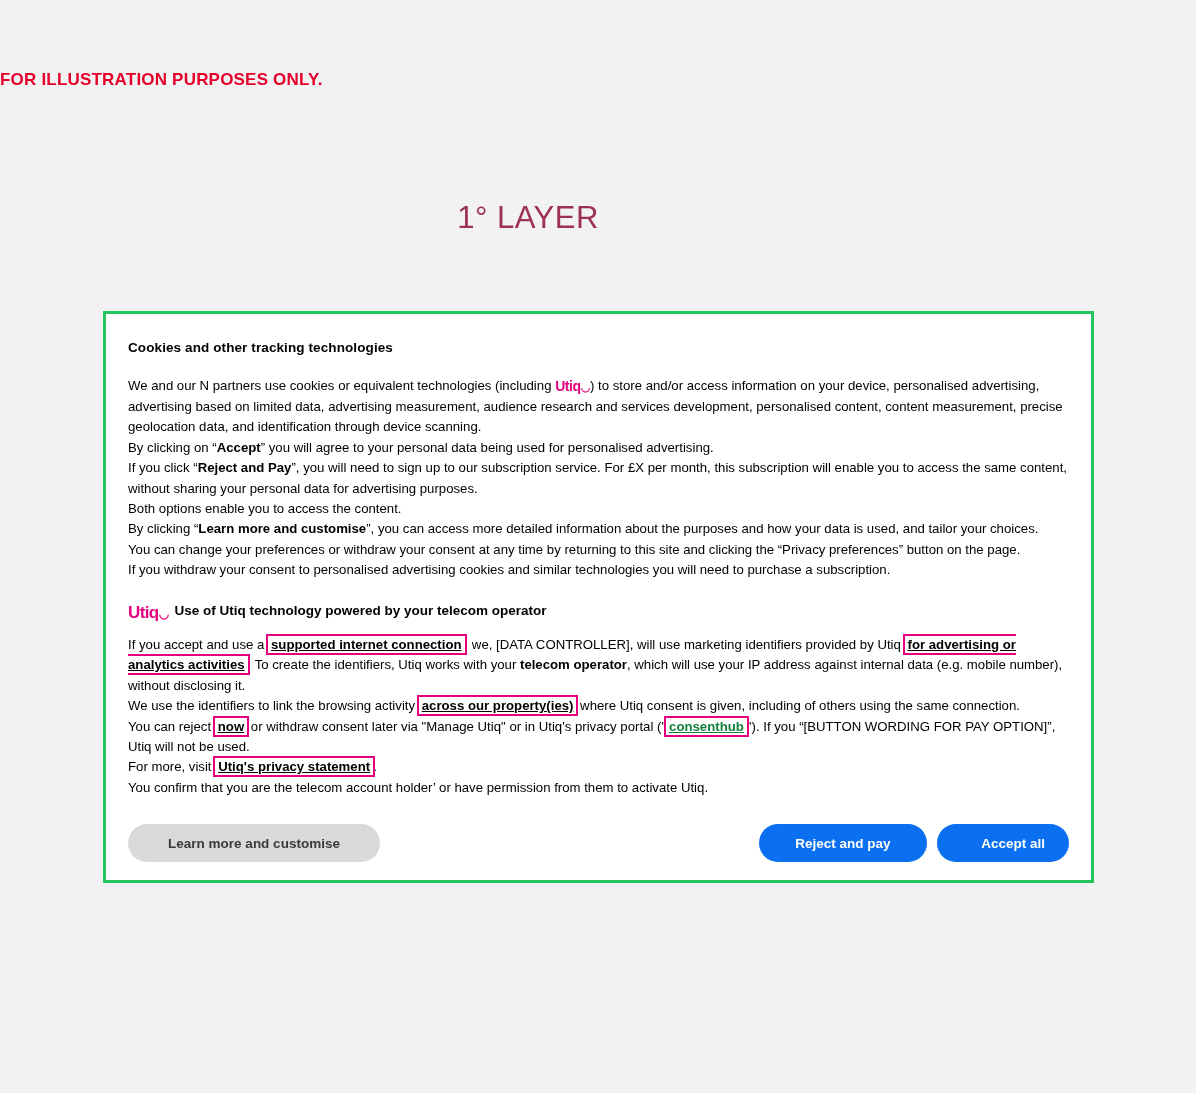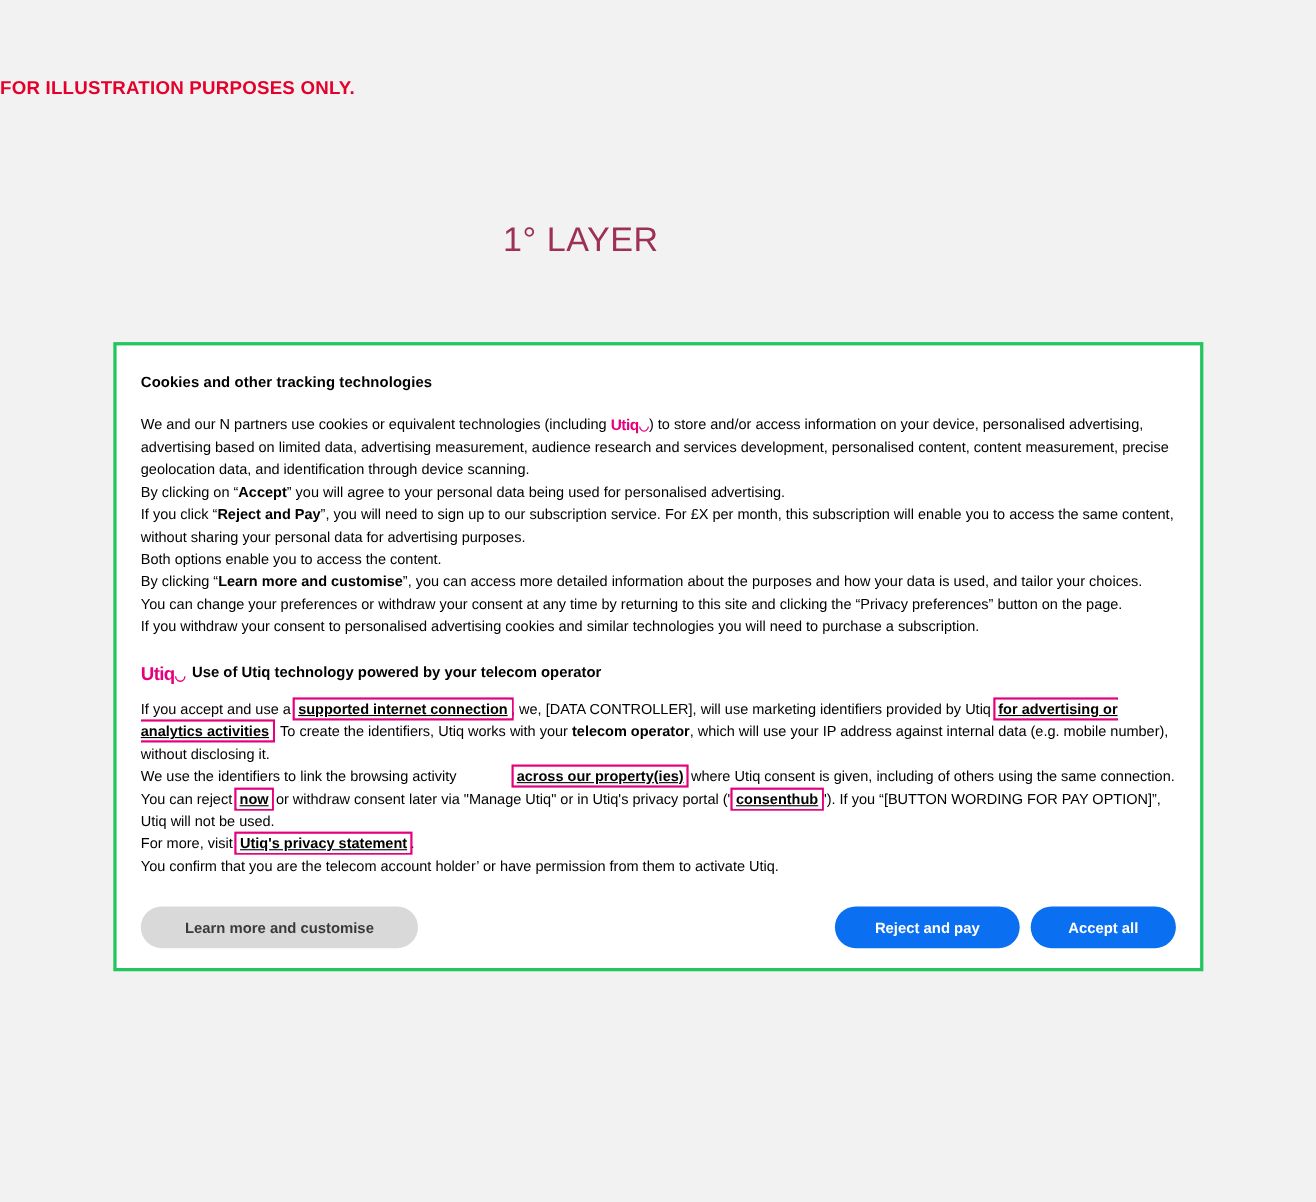--- a/index.html
+++ b/index.html
@@ -133,20 +133,21 @@
     display: flex;
     gap: 10px;
   }
   .btn-primary {
     background: #0a6ff0;
     color: #ffffff;
     min-width: 168px;
   }
   .btn-primary.accept {
     min-width: 132px;
+    text-align: right;
   }
 </style>
 </head>
 <body>
 
 <div class="page">
 
   <div class="illustration-note">FOR ILLUSTRATION PURPOSES ONLY.</div>
 
   <div class="layer-title">1° LAYER</div>
@@ -172,23 +173,23 @@
     </div>
 
     <div class="section-head">
       <span class="utiq-logo"><span>Utiq</span><span class="tail">◡</span></span>
       <span>Use of Utiq technology powered by your telecom operator</span>
     </div>
 
     <div class="body-text">
       <p><span>If you accept and use a </span><a class="hl" href="#" style="color:#000;text-decoration:underline;">supported internet connection</a><span>, we, [DATA CONTROLLER], will use marketing identifiers provided by Utiq </span><a class="hl" href="#" style="color:#000;text-decoration:underline;white-space:normal;">for advertising or analytics activities</a><span>. To create the identifiers, Utiq works with your </span><b>telecom operator</b><span>, which will use your IP address against internal data (e.g. mobile number), without disclosing it.</span></p>
 
-      <p><span>We use the identifiers to link the browsing activity </span><a class="hl" href="#" style="color:#000;text-decoration:underline;margin-left:48px;">across our property(ies)</a><span> where Utiq consent is given, including of others using the same connection.</span></p>
-
-      <p><span>You can reject </span><a class="hl plain" href="#" style="color:#000;text-decoration:underline;">now</a><span> or withdraw consent later via "Manage Utiq" or in Utiq's privacy portal ("</span><a class="hl" href="#" style="color:#000000;text-decoration:underline;text-align:right;">consenthub</a><span>"). If you “[BUTTON WORDING FOR PAY OPTION]”, Utiq will not be used.</span></p>
+      <p><span>We use the identifiers to link the browsing activity </span><a class="hl" href="#" style="color:#000;text-decoration:underline;">across our property(ies)</a><span> where Utiq consent is given, including of others using the same connection.</span></p>
+
+      <p><span>You can reject </span><a class="hl plain" href="#" style="color:#000;text-decoration:underline;">now</a><span> or withdraw consent later via "Manage Utiq" or in Utiq's privacy portal ("</span><a class="hl" href="#" style="color:#15803d;text-decoration:underline;text-align:right;">consenthub</a><span>"). If you “[BUTTON WORDING FOR PAY OPTION]”, Utiq will not be used.</span></p>
 
       <p><span>For more, visit </span><a class="hl" href="#" style="color:#000;text-decoration:underline;">Utiq's privacy statement</a><span>.</span></p>
 
       <p>You confirm that you are the telecom account holder’ or have permission from them to activate Utiq.</p>
     </div>
 
     <div class="buttons">
       <button class="btn btn-secondary">Learn more and customise</button>
       <div class="btn-right-group">
         <button class="btn btn-primary">Reject and pay</button>

